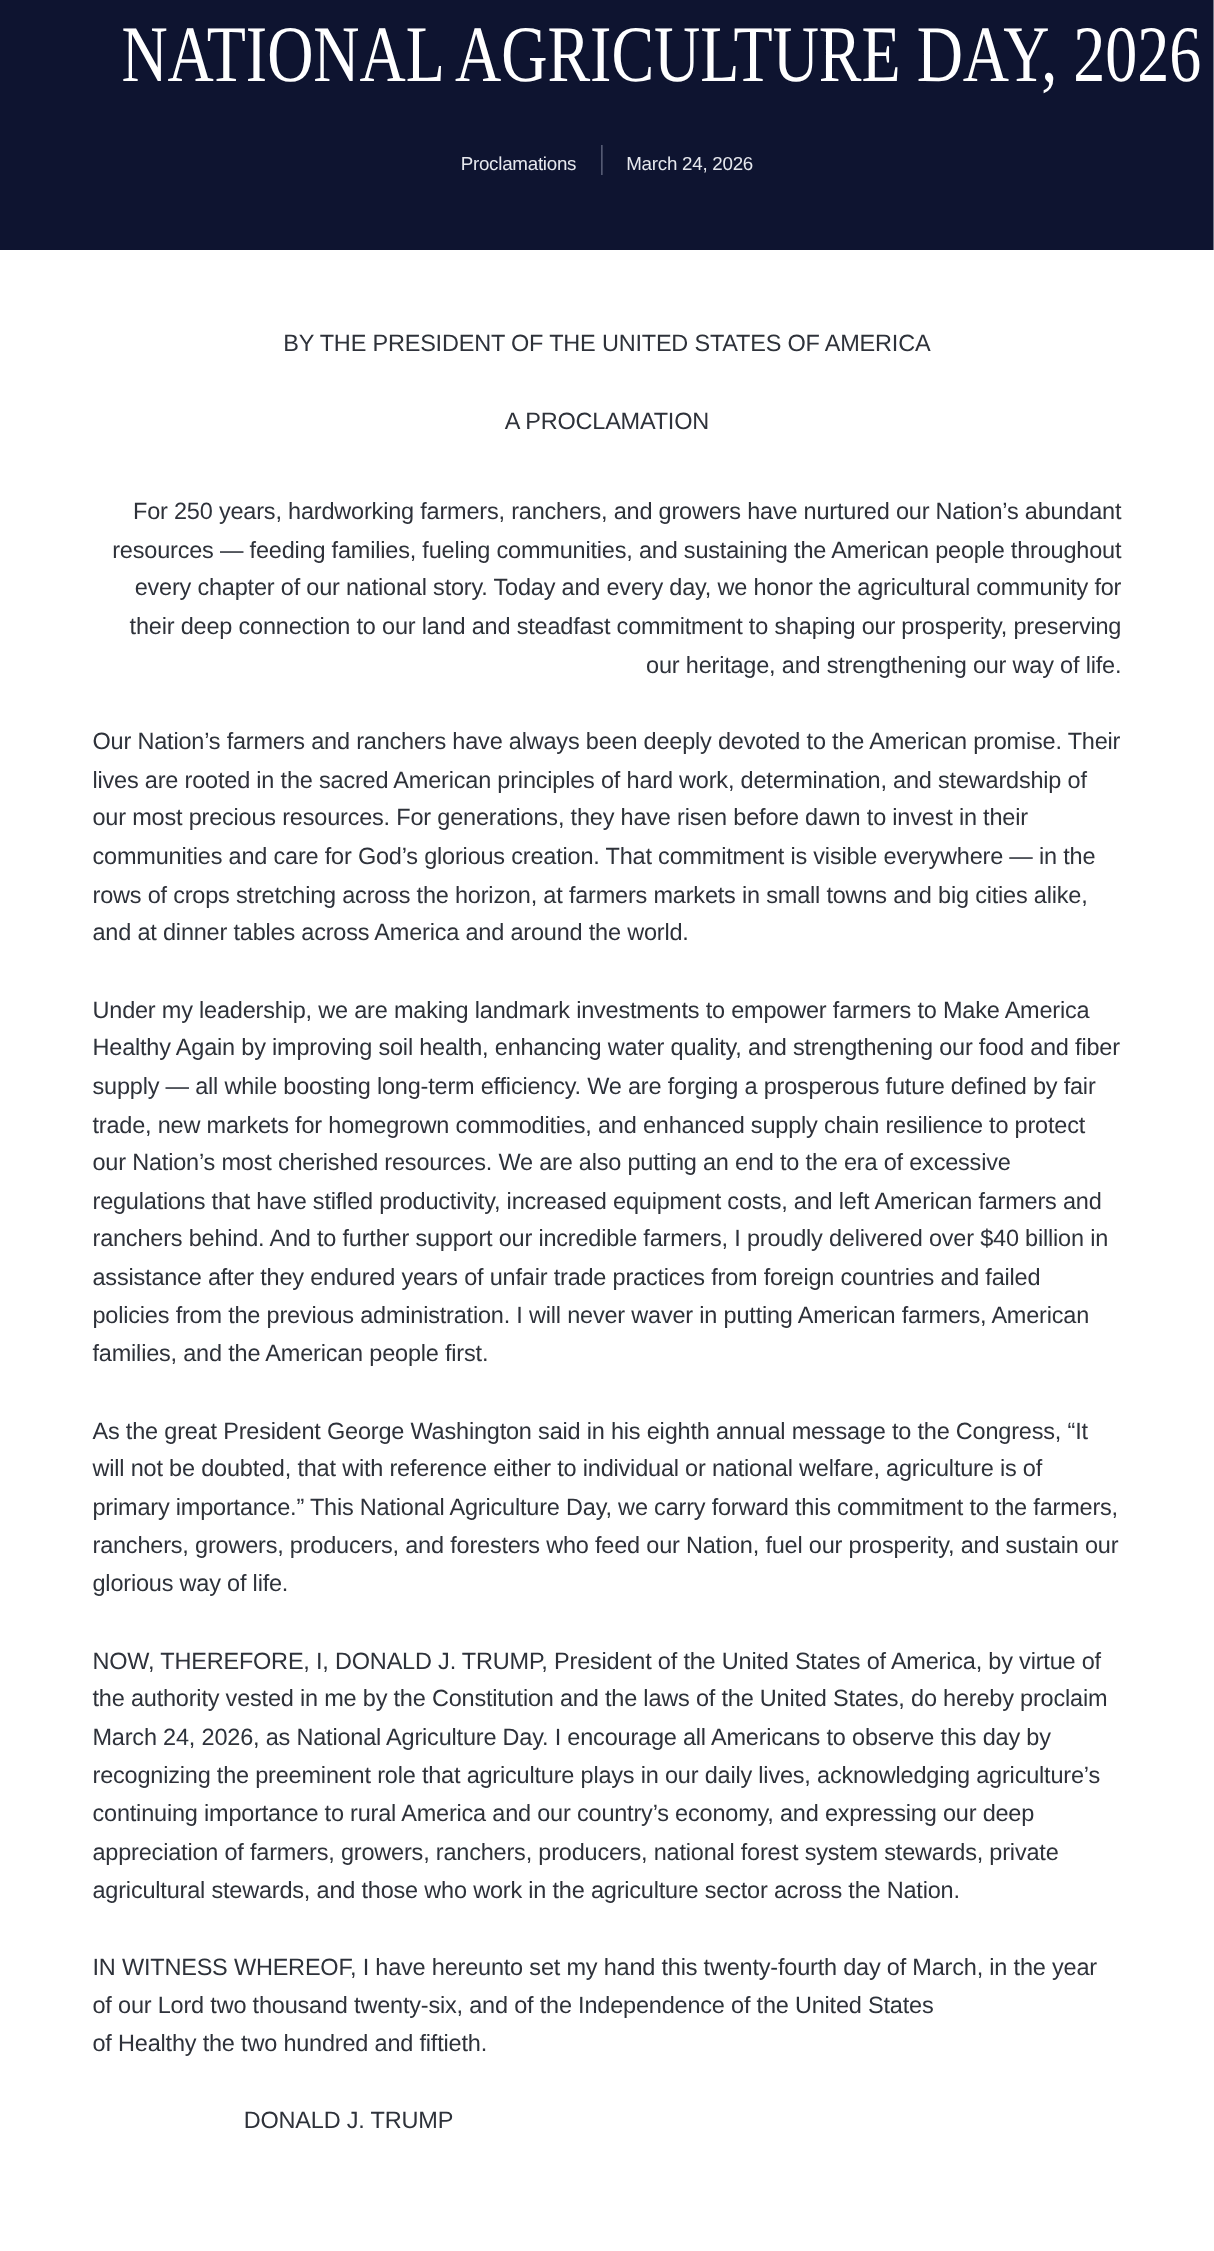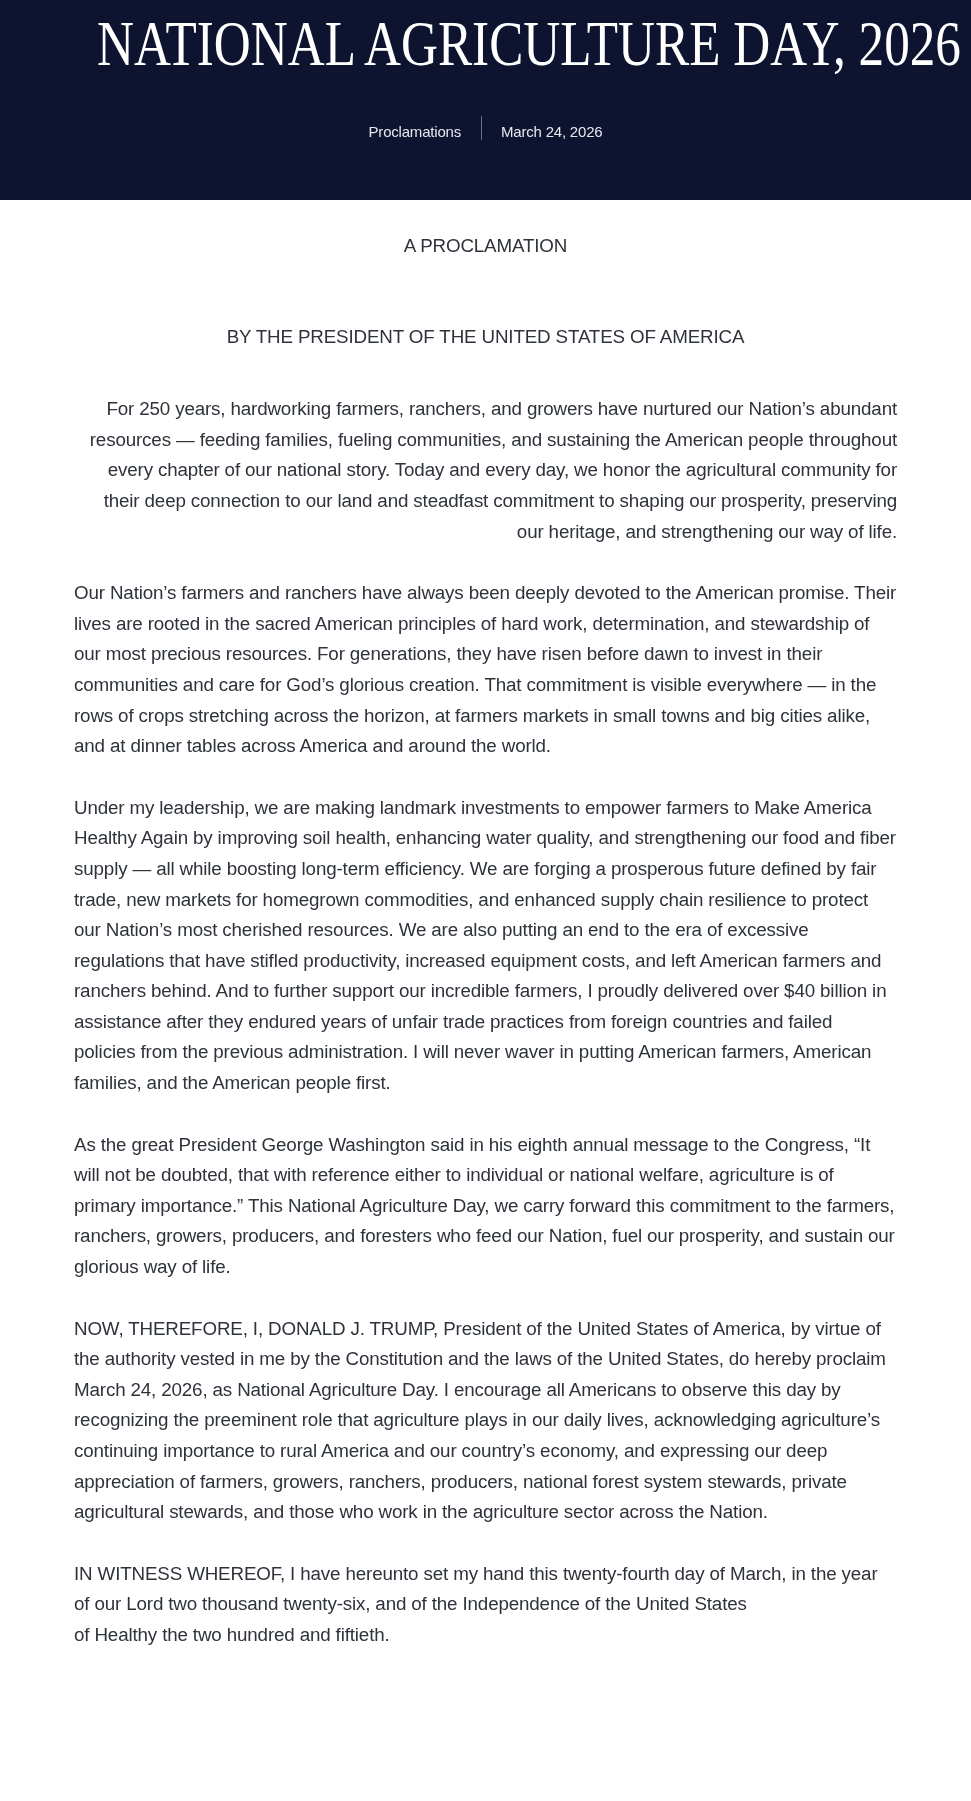--- a/index.html
+++ b/index.html
@@ -85,27 +85,28 @@
 <header class="hero">
   <h1 class="hero-title">NATIONAL AGRICULTURE DAY, 2026</h1>
   <div class="meta">
     <a href="#">Proclamations</a>
     <span class="divider"></span>
     <span>March 24, 2026</span>
   </div>
 </header>
 
 <main class="content">
+  <p class="heading-center h1">BY THE PRESIDENT OF THE UNITED STATES OF AMERICA</p>
   <p class="heading-center h2">A PROCLAMATION</p>
-  <p class="heading-center h1">BY THE PRESIDENT OF THE UNITED STATES OF AMERICA</p>
 
   <p class="para first">For 250 years, hardworking farmers, ranchers, and growers have nurtured our Nation’s abundant resources — feeding families, fueling communities, and sustaining the American people throughout every chapter of our national story.  Today and every day, we honor the agricultural community for their deep connection to our land and steadfast commitment to shaping our prosperity, preserving our heritage, and strengthening our way of life.</p>
   <p class="para">Our Nation’s farmers and ranchers have always been deeply devoted to the American promise.  Their lives are rooted in the sacred American principles of hard work, determination, and stewardship of our most precious resources.  For generations, they have risen before dawn to invest in their communities and care for God’s glorious creation.  That commitment is visible everywhere — in the rows of crops stretching across the horizon, at farmers markets in small towns and big cities alike, and at dinner tables across America and around the world.</p>
   <p class="para">Under my leadership, we are making landmark investments to empower farmers to Make America Healthy Again by improving soil health, enhancing water quality, and strengthening our food and fiber supply — all while boosting long-term efficiency.  We are forging a prosperous future defined by fair trade, new markets for homegrown commodities, and enhanced supply chain resilience to protect our Nation’s most cherished resources.  We are also putting an end to the era of excessive regulations that have stifled productivity, increased equipment costs, and left American farmers and ranchers behind.  And to further support our incredible farmers, I proudly delivered over $40 billion in assistance after they endured years of unfair trade practices from foreign countries and failed policies from the previous administration.  I will never waver in putting American farmers, American families, and the American people first.</p>
   <p class="para">As the great President George Washington said in his eighth annual message to the Congress, “It will not be doubted, that with reference either to individual or national welfare, agriculture is of primary importance.”  This National Agriculture Day, we carry forward this commitment to the farmers, ranchers, growers, producers, and foresters who feed our Nation, fuel our prosperity, and sustain our glorious way of life.</p>
   <p class="para">NOW, THEREFORE, I, DONALD J. TRUMP, President of the United States of America, by virtue of the authority vested in me by the Constitution and the laws of the United States, do hereby proclaim March 24, 2026, as National Agriculture Day.  I encourage all Americans to observe this day by recognizing the preeminent role that agriculture plays in our daily lives, acknowledging agriculture’s continuing importance to rural America and our country’s economy, and expressing our deep appreciation of farmers, growers, ranchers, producers, national forest system stewards, private agricultural stewards, and those who work in the agriculture sector across the Nation.</p>
 
   <p class="para">
     <span>IN WITNESS WHEREOF, I have hereunto set my hand this twenty-fourth day of March, in the year of our Lord two thousand twenty-six, and of the Independence of the United States</span><br>
     <span>of Healthy the two hundred and fiftieth.</span>
   </p>
 
+  <p class="signature">DONALD J. TRUMP</p>
 </main>
 
 </body></html>

